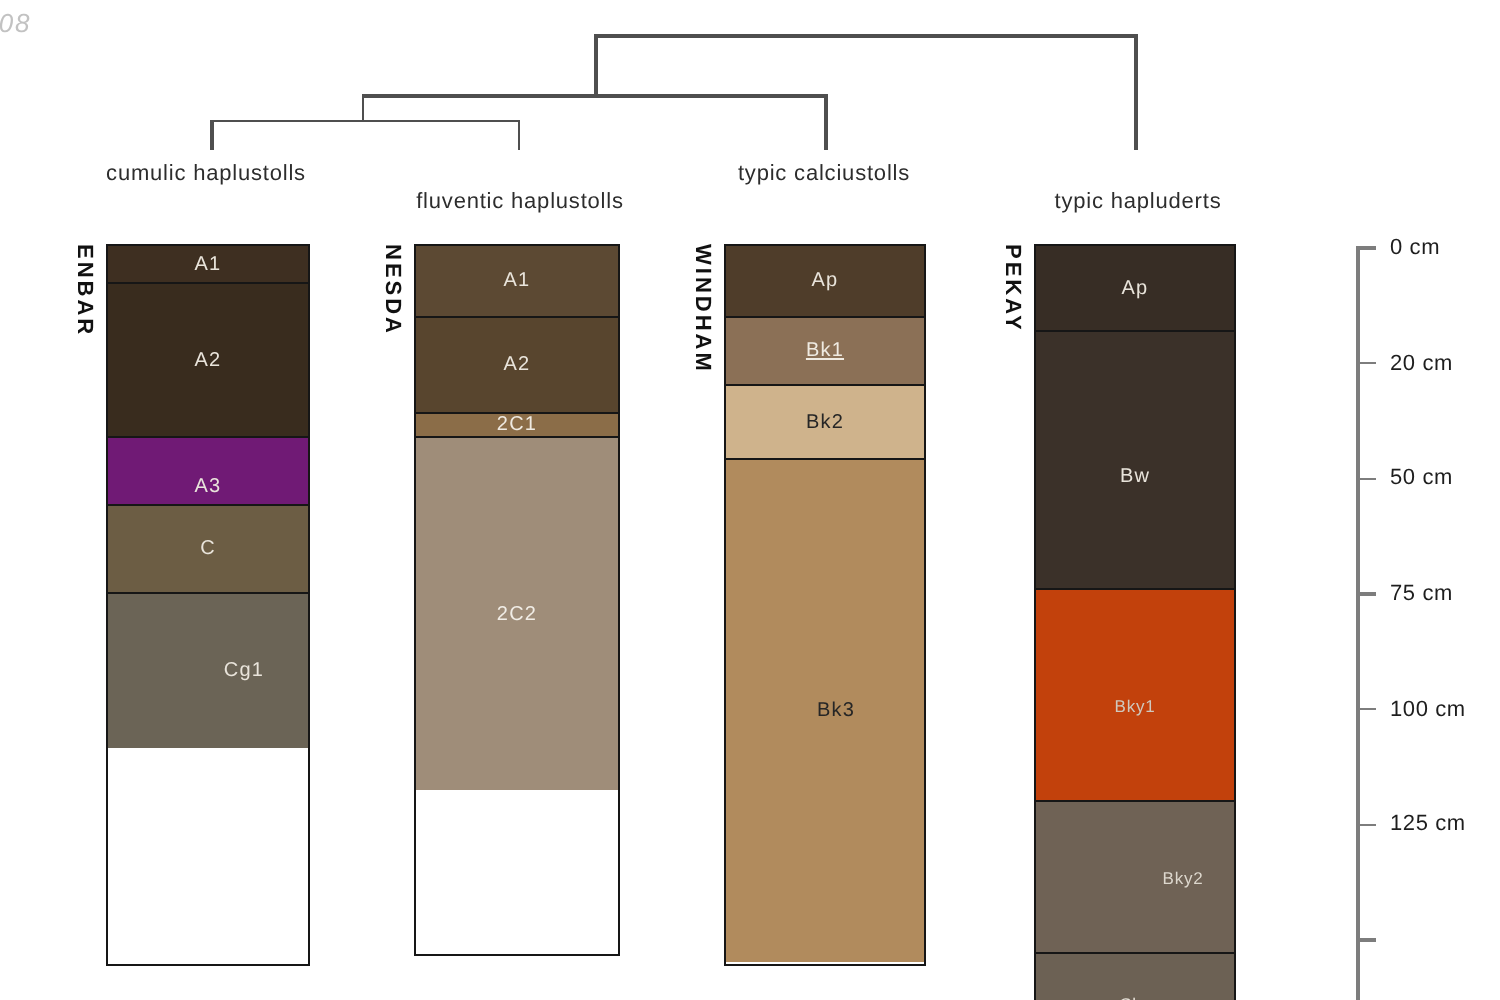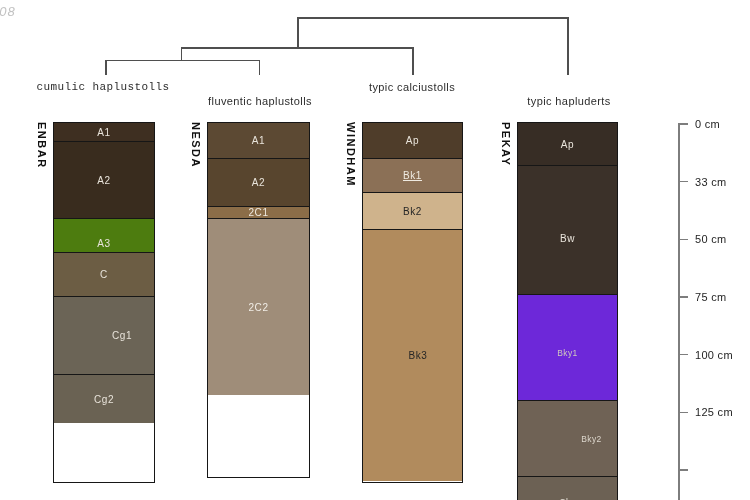--- a/index.html
+++ b/index.html
@@ -48,46 +48,43 @@
     <div class="dl" style="left:297px;top:17px;width:271.5px;height:1.5px;"></div>
     <div class="dl" style="left:297px;top:17px;width:1.5px;height:31px;"></div>
     <div class="dl" style="left:567px;top:17px;width:1.5px;height:58px;"></div>
     <div class="dl" style="left:180.5px;top:47px;width:233px;height:1.5px;"></div>
     <div class="dl" style="left:180.5px;top:47px;width:1.5px;height:14px;"></div>
     <div class="dl" style="left:412px;top:47px;width:1.5px;height:28px;"></div>
     <div class="dl" style="left:105px;top:59.5px;width:155px;height:1.5px;"></div>
     <div class="dl" style="left:105px;top:59.5px;width:1.5px;height:15.5px;"></div>
     <div class="dl" style="left:258.5px;top:59.5px;width:1.5px;height:15.5px;"></div>
 
-    <div class="taxon" style="left:103px;top:81px;font-family:Liberation Mono, monospace;">cumulic haplustolls</div>
+    <div class="taxon" style="left:103px;top:81px;">cumulic haplustolls</div>
     <div class="taxon" style="left:260px;top:95px;">fluventic haplustolls</div>
     <div class="taxon" style="left:412px;top:81px;">typic calciustolls</div>
     <div class="taxon" style="left:569px;top:95px;">typic hapluderts</div>
   </div>
 
   <div id="profiles">
       <div class="pname" style="left: 36px; top: 122px;">ENBAR</div>
       <div class="pcol" style="left: 53px; top: 122px; width: 102px; height: 361px;">
         <div class="horizon" style="top: 0px; height: 18px; background: rgb(62, 47, 33);">
           <span class="hlabel" style="color: rgb(233, 228, 219);">A1</span>
         </div>
         <div class="horizon hb" style="top: 18px; height: 77px; background: rgb(57, 44, 30);">
           <span class="hlabel" style="color: rgb(233, 228, 219);">A2</span>
         </div>
-        <div class="horizon hb" style="top: 95px; height: 50px; background: #4d7c0f; align-items: center;">
+        <div class="horizon hb" style="top: 95px; height: 50px; background: #701a75; align-items: center;">
           <span class="hlabel" style="color: rgb(233, 228, 219);">A3</span>
         </div>
         <div class="horizon hb" style="top: 129px; height: 44px; background: rgb(108, 93, 68);">
           <span class="hlabel" style="color: rgb(233, 228, 219);">C</span>
         </div>
         <div class="horizon hb" style="top: 173px; height: 78px; background: rgb(107, 100, 86); padding-left: 36px;">
           <span class="hlabel" style="color: rgb(233, 228, 219);">Cg1</span>
-        </div>
-        <div class="horizon hb" style="top: 251px; height: 49px; background: rgb(106, 98, 83);">
-          <span class="hlabel" style="color: rgb(233, 228, 219);">Cg2</span>
         </div>
       </div>
       <div class="pname" style="left: 190px; top: 122px;">NESDA</div>
       <div class="pcol" style="left: 207px; top: 122px; width: 103px; height: 356px;">
         <div class="horizon" style="top: 0px; height: 35px; background: rgb(92, 73, 51);">
           <span class="hlabel" style="color: rgb(233, 228, 219);">A1</span>
         </div>
         <div class="horizon hb" style="top: 35px; height: 48px; background: rgb(88, 69, 46);">
           <span class="hlabel" style="color: rgb(233, 228, 219);">A2</span>
         </div>
@@ -114,38 +111,38 @@
         </div>
       </div>
       <div class="pname" style="left: 500px; top: 122px;">PEKAY</div>
       <div class="pcol" style="left: 517px; top: 122px; width: 101px; height: 407px;">
         <div class="horizon" style="top: 0px; height: 42px; background: rgb(55, 45, 37);">
           <span class="hlabel" style="color: rgb(233, 228, 219);">Ap</span>
         </div>
         <div class="horizon hb" style="top: 42px; height: 129px; background: rgb(59, 49, 41);">
           <span class="hlabel" style="color: rgb(233, 228, 219); margin-top: 16px;">Bw</span>
         </div>
-        <div class="horizon hb" style="top: 171px; height: 116px; background: #6d28d9;">
+        <div class="horizon hb" style="top: 171px; height: 116px; background: #c2410c;">
           <span class="hlabel small" style="color: rgb(207, 200, 190);">Bky1</span>
         </div>
         <div class="horizon hb" style="top: 277px; height: 76px; background: rgb(111, 98, 85); padding-left: 48px;">
           <span class="hlabel small" style="color: rgb(221, 215, 205);">Bky2</span>
         </div>
         <div class="horizon hb" style="top: 353px; height: 51px; background: rgb(108, 97, 84);">
           <span class="hlabel small" style="color: rgb(229, 224, 215);">Cky</span>
         </div>
       </div>
     </div>
 
   <div id="axis">
     <div class="axis-line" style="left:678px;top:124px;width:1.5px;height:376px;"></div>
   <div class="axis-tick" style="left: 678px; top: 123.25px; width: 9.5px; height: 1.5px;"></div>
       <div class="axis-label" style="left: 695px; top: 117px;">0 cm</div>
       <div class="axis-tick" style="left: 678px; top: 180.92px; width: 9.5px; height: 1.5px;"></div>
-      <div class="axis-label" style="left: 695px; top: 174.67px;">33 cm</div>
+      <div class="axis-label" style="left: 695px; top: 174.67px;">20 cm</div>
       <div class="axis-tick" style="left: 678px; top: 238.59px; width: 9.5px; height: 1.5px;"></div>
       <div class="axis-label" style="left: 695px; top: 232.34px;">50 cm</div>
       <div class="axis-tick" style="left: 678px; top: 296.26px; width: 9.5px; height: 1.5px;"></div>
       <div class="axis-label" style="left: 695px; top: 290.01px;">75 cm</div>
       <div class="axis-tick" style="left: 678px; top: 353.93px; width: 9.5px; height: 1.5px;"></div>
       <div class="axis-label" style="left: 695px; top: 347.68px;">100 cm</div>
       <div class="axis-tick" style="left: 678px; top: 411.6px; width: 9.5px; height: 1.5px;"></div>
       <div class="axis-label" style="left: 695px; top: 405.35px;">125 cm</div>
       <div class="axis-tick" style="left: 678px; top: 469.27px; width: 9.5px; height: 1.5px;"></div>
       <div class="axis-label" style="left: 695px; top: 463.02px; margin-top: 36px;">150 cm</div>

